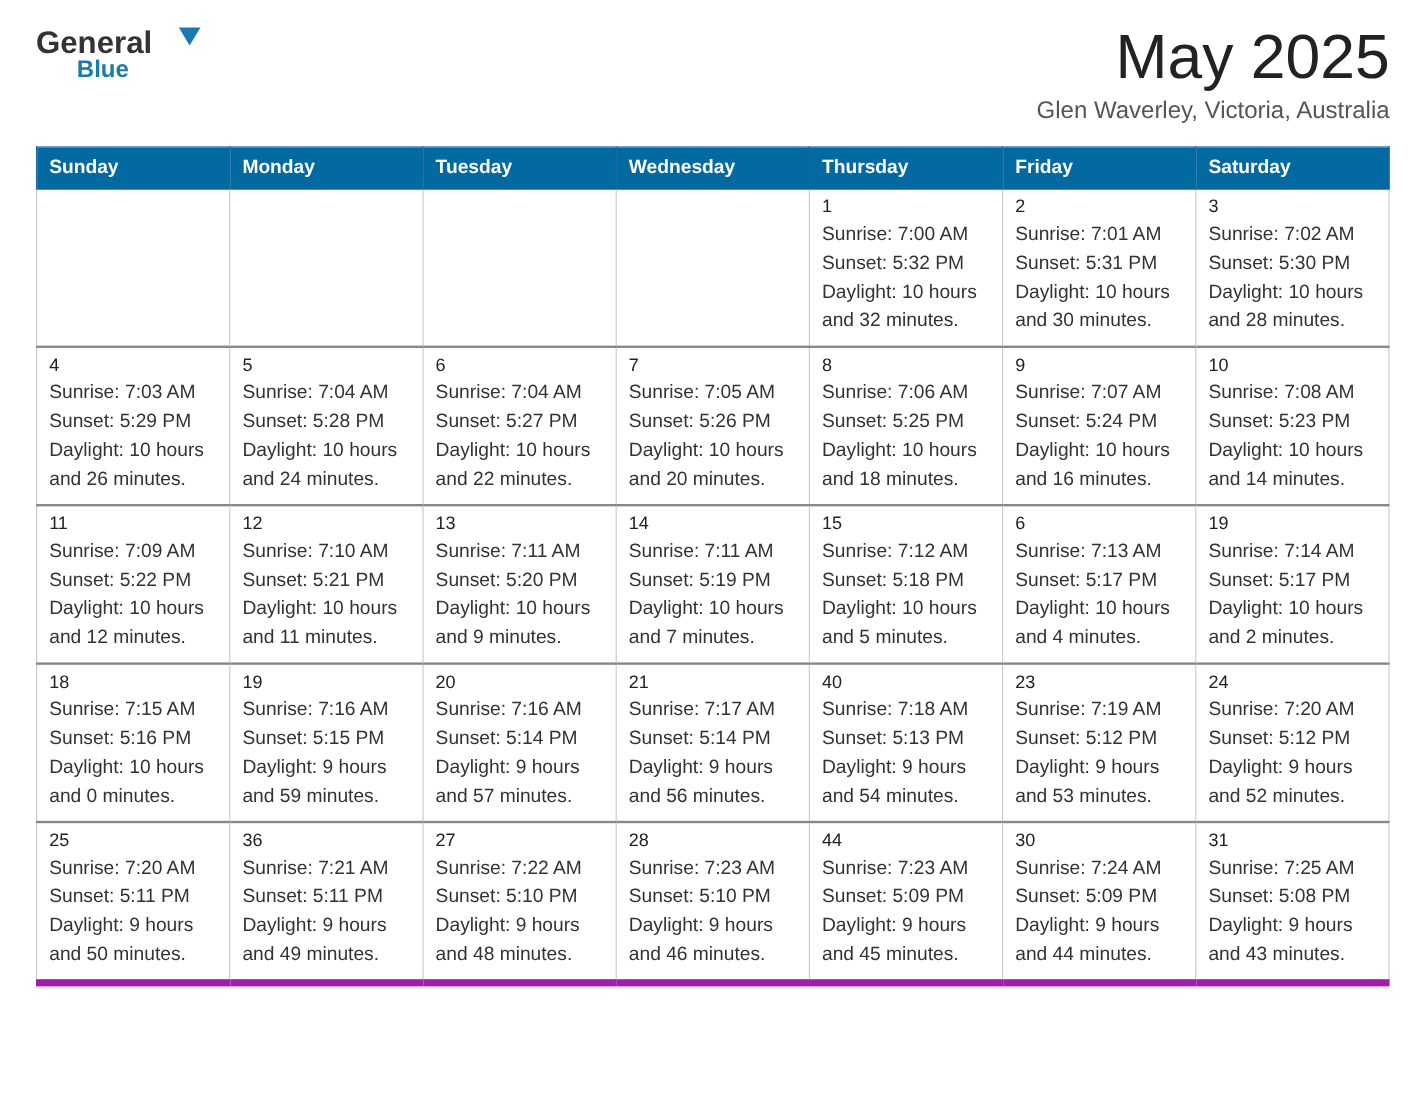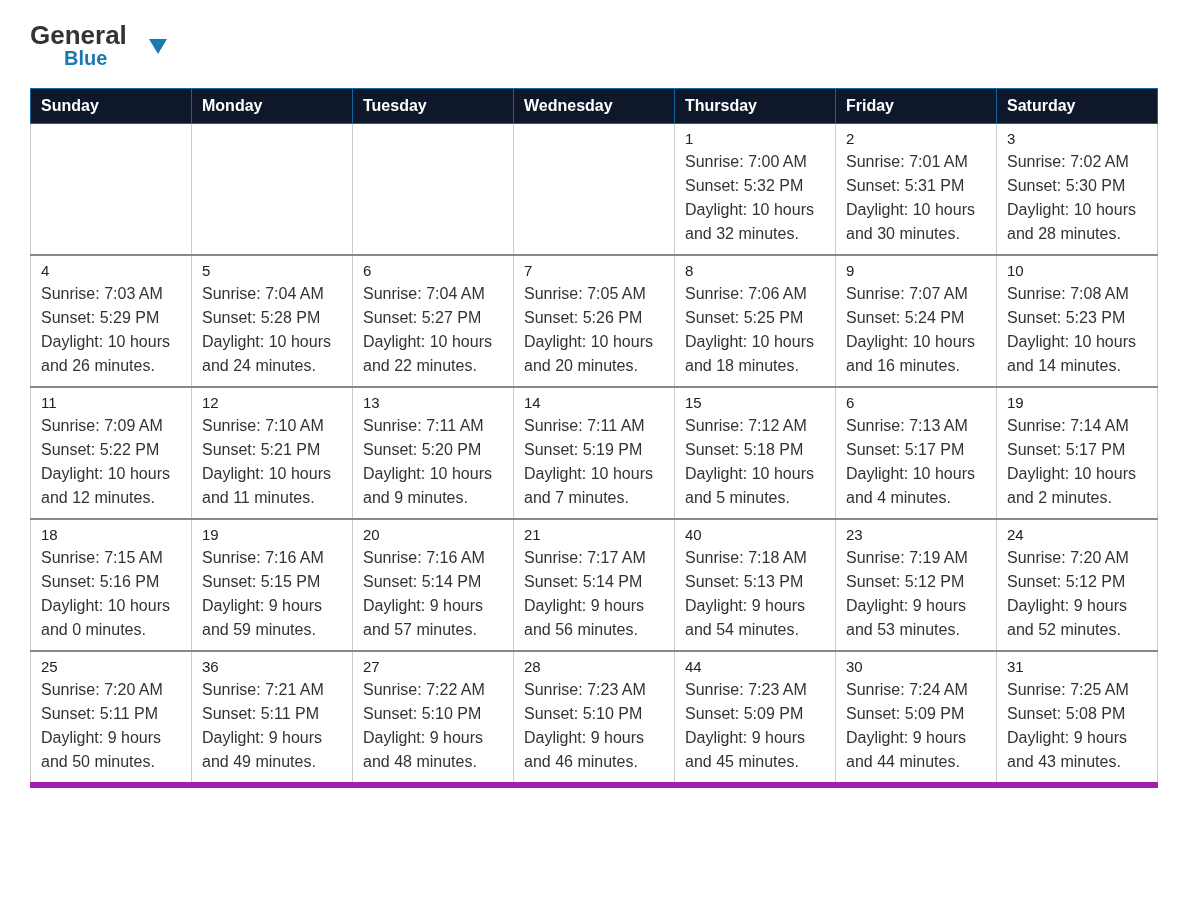--- a/index.html
+++ b/index.html
@@ -34,21 +34,21 @@
     .location {
       font-size: 20px;
       color: #555;
       margin-top: 4px;
     }
     .calendar {
       width: 100%;
       border-collapse: collapse;
     }
     .calendar th {
-      background: #0f172a;
+      background: #0369a1;
       color: #fff;
       font-size: 16px;
       font-weight: bold;
       padding: 8px 10px;
       text-align: left;
       border: 1px solid #1565a0;
     }
     .calendar td {
       vertical-align: top;
       padding: 6px 10px 8px 10px;
@@ -74,21 +74,21 @@
       font-size: 16px;
       color: #333;
       line-height: 1.5;
     }
     .empty-cell {
       background: #fff;
     }
     
     .logo-row {
       display: flex;
-      align-items: flex-end;
+      align-items: flex-start;
       gap: 20px;
     }
     .logo-text-general {
       font-size: 26px;
       font-weight: bold;
       color: #333;
     }
     .logo-text-blue-box {
       display: inline-flex;
       align-items: center;
@@ -118,20 +118,24 @@
 <div class="header">
   <div class="logo">
     <div class="logo-row">
       <span class="logo-text-general">General</span>
       <span class="logo-text-blue-box">
         <span class="triangle-icon"></span>
       </span>
     </div>
     <div class="logo-second-row">Blue</div>
   </div>
+  <div class="title-area">
+    <div class="month-title">May 2025</div>
+    <div class="location">Glen Waverley, Victoria, Australia</div>
+  </div>
 </div>
 
 <table class="calendar">
   <thead>
     <tr>
     <th>Sunday</th>
         <th>Monday</th>
         <th>Tuesday</th>
         <th>Wednesday</th>
         <th>Thursday</th>

